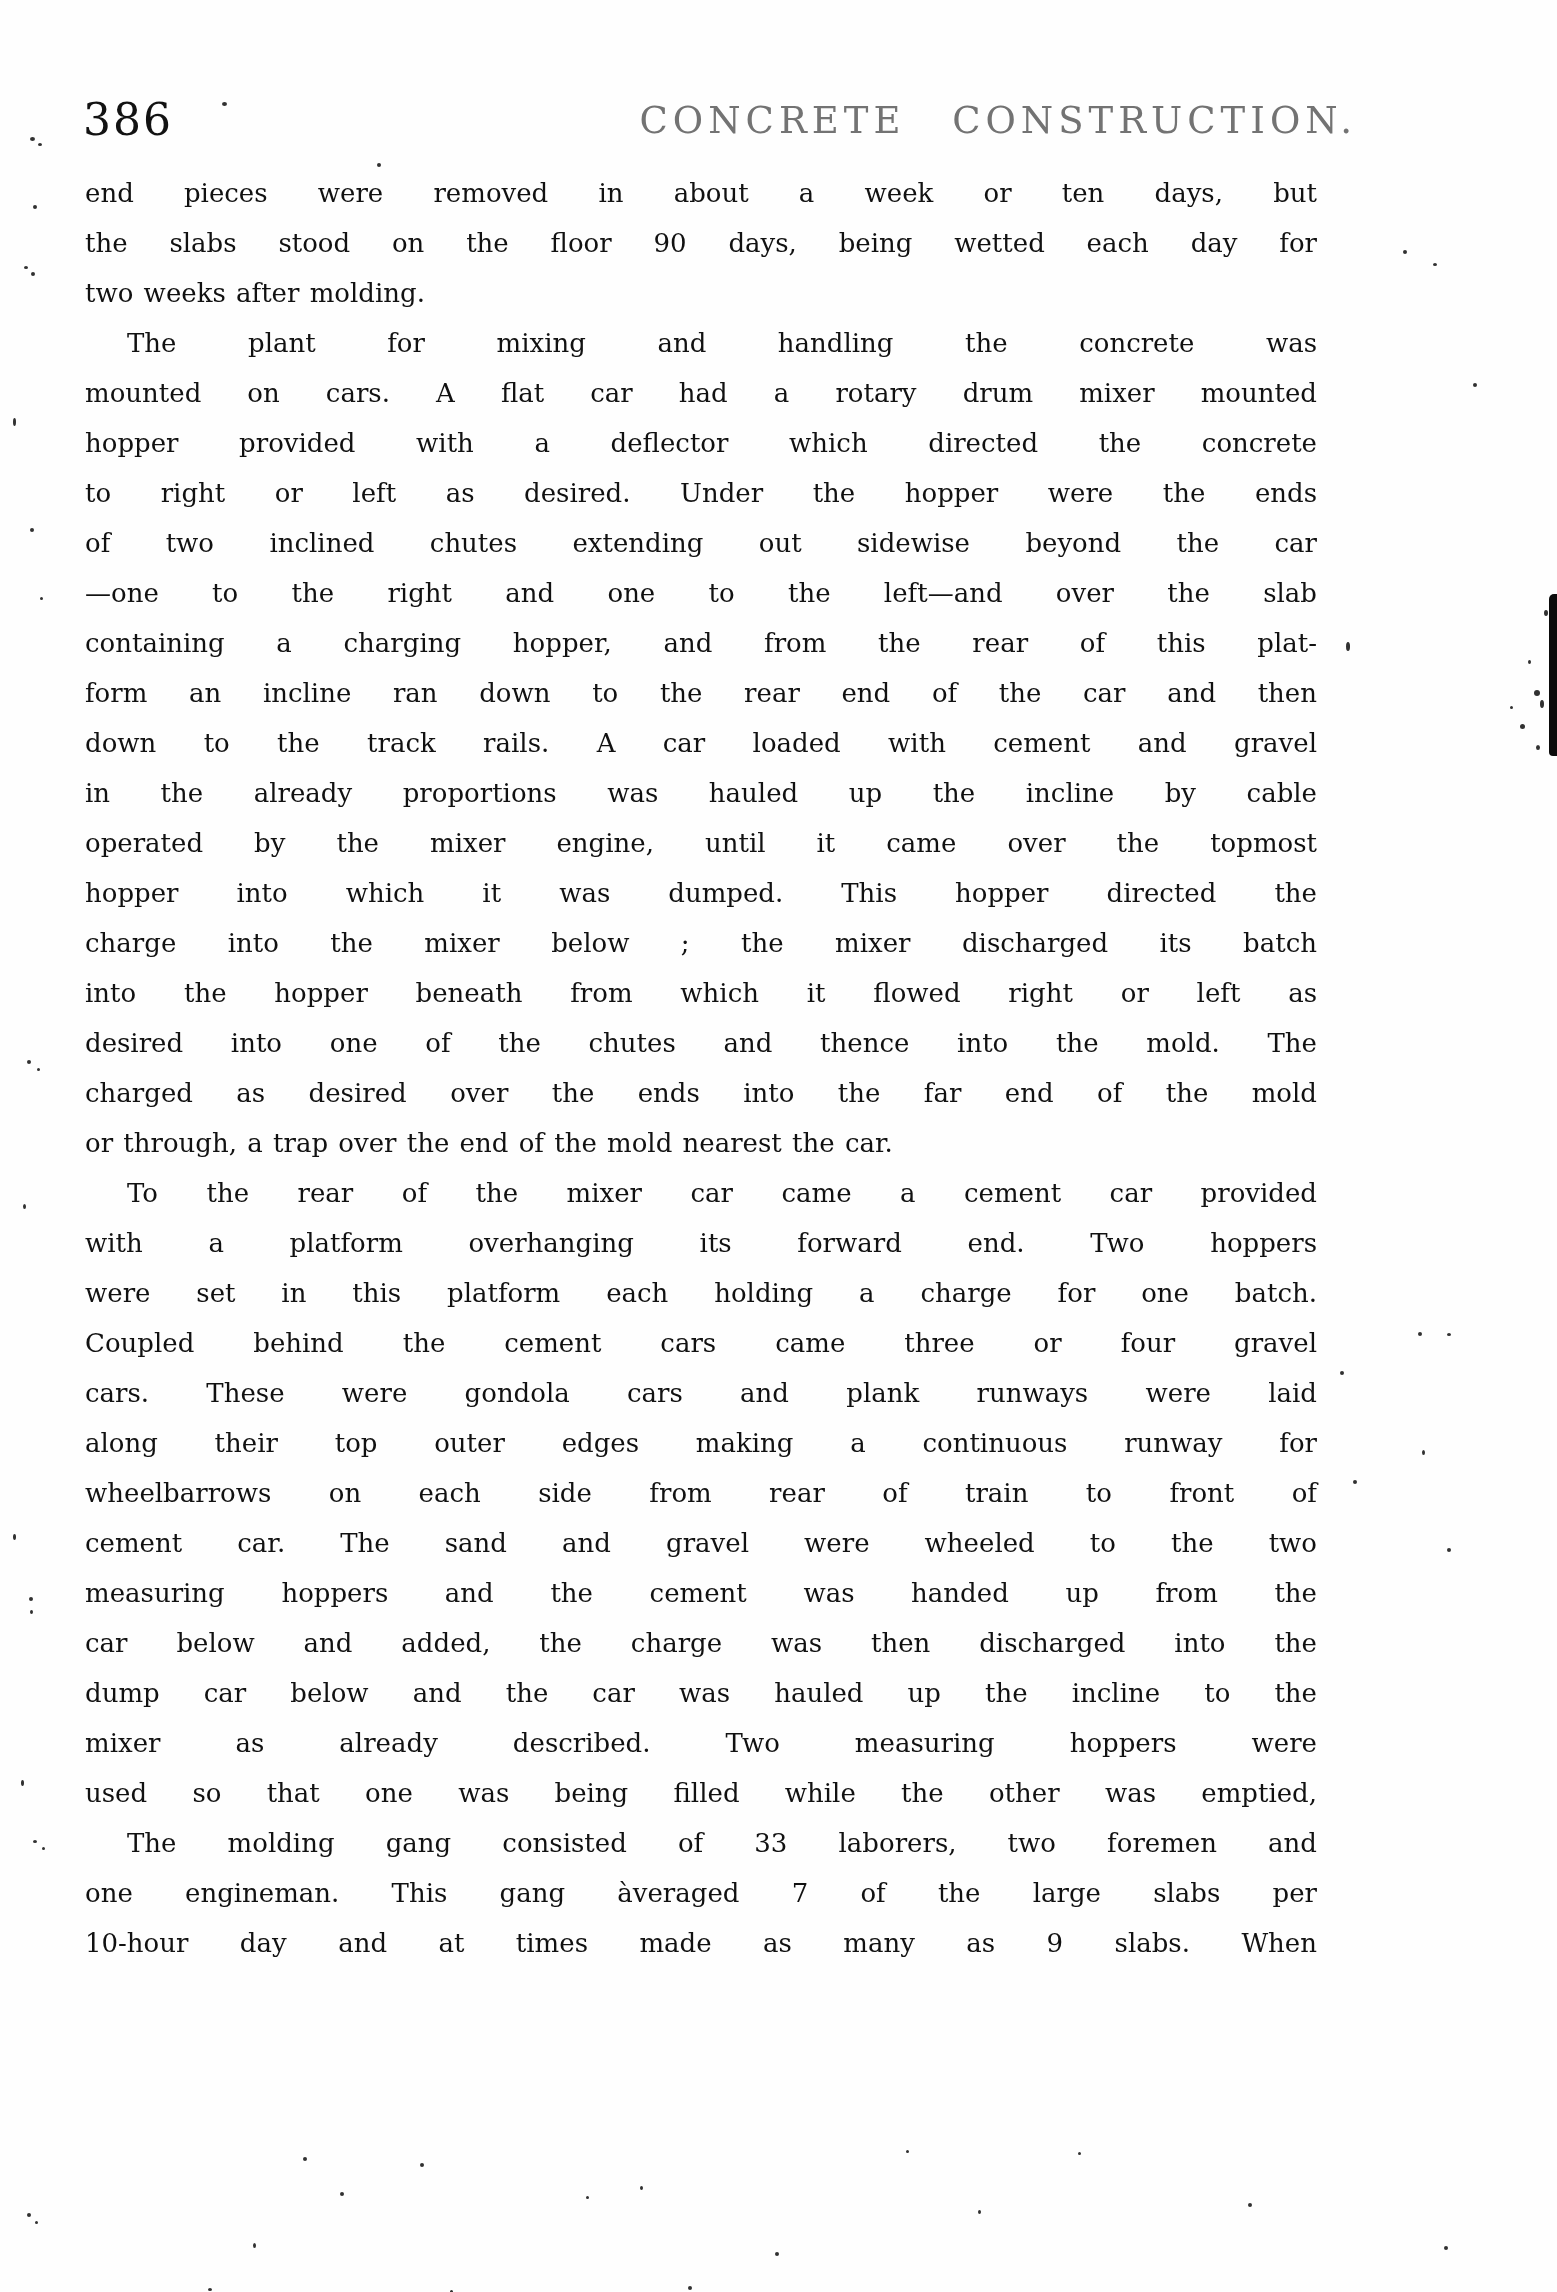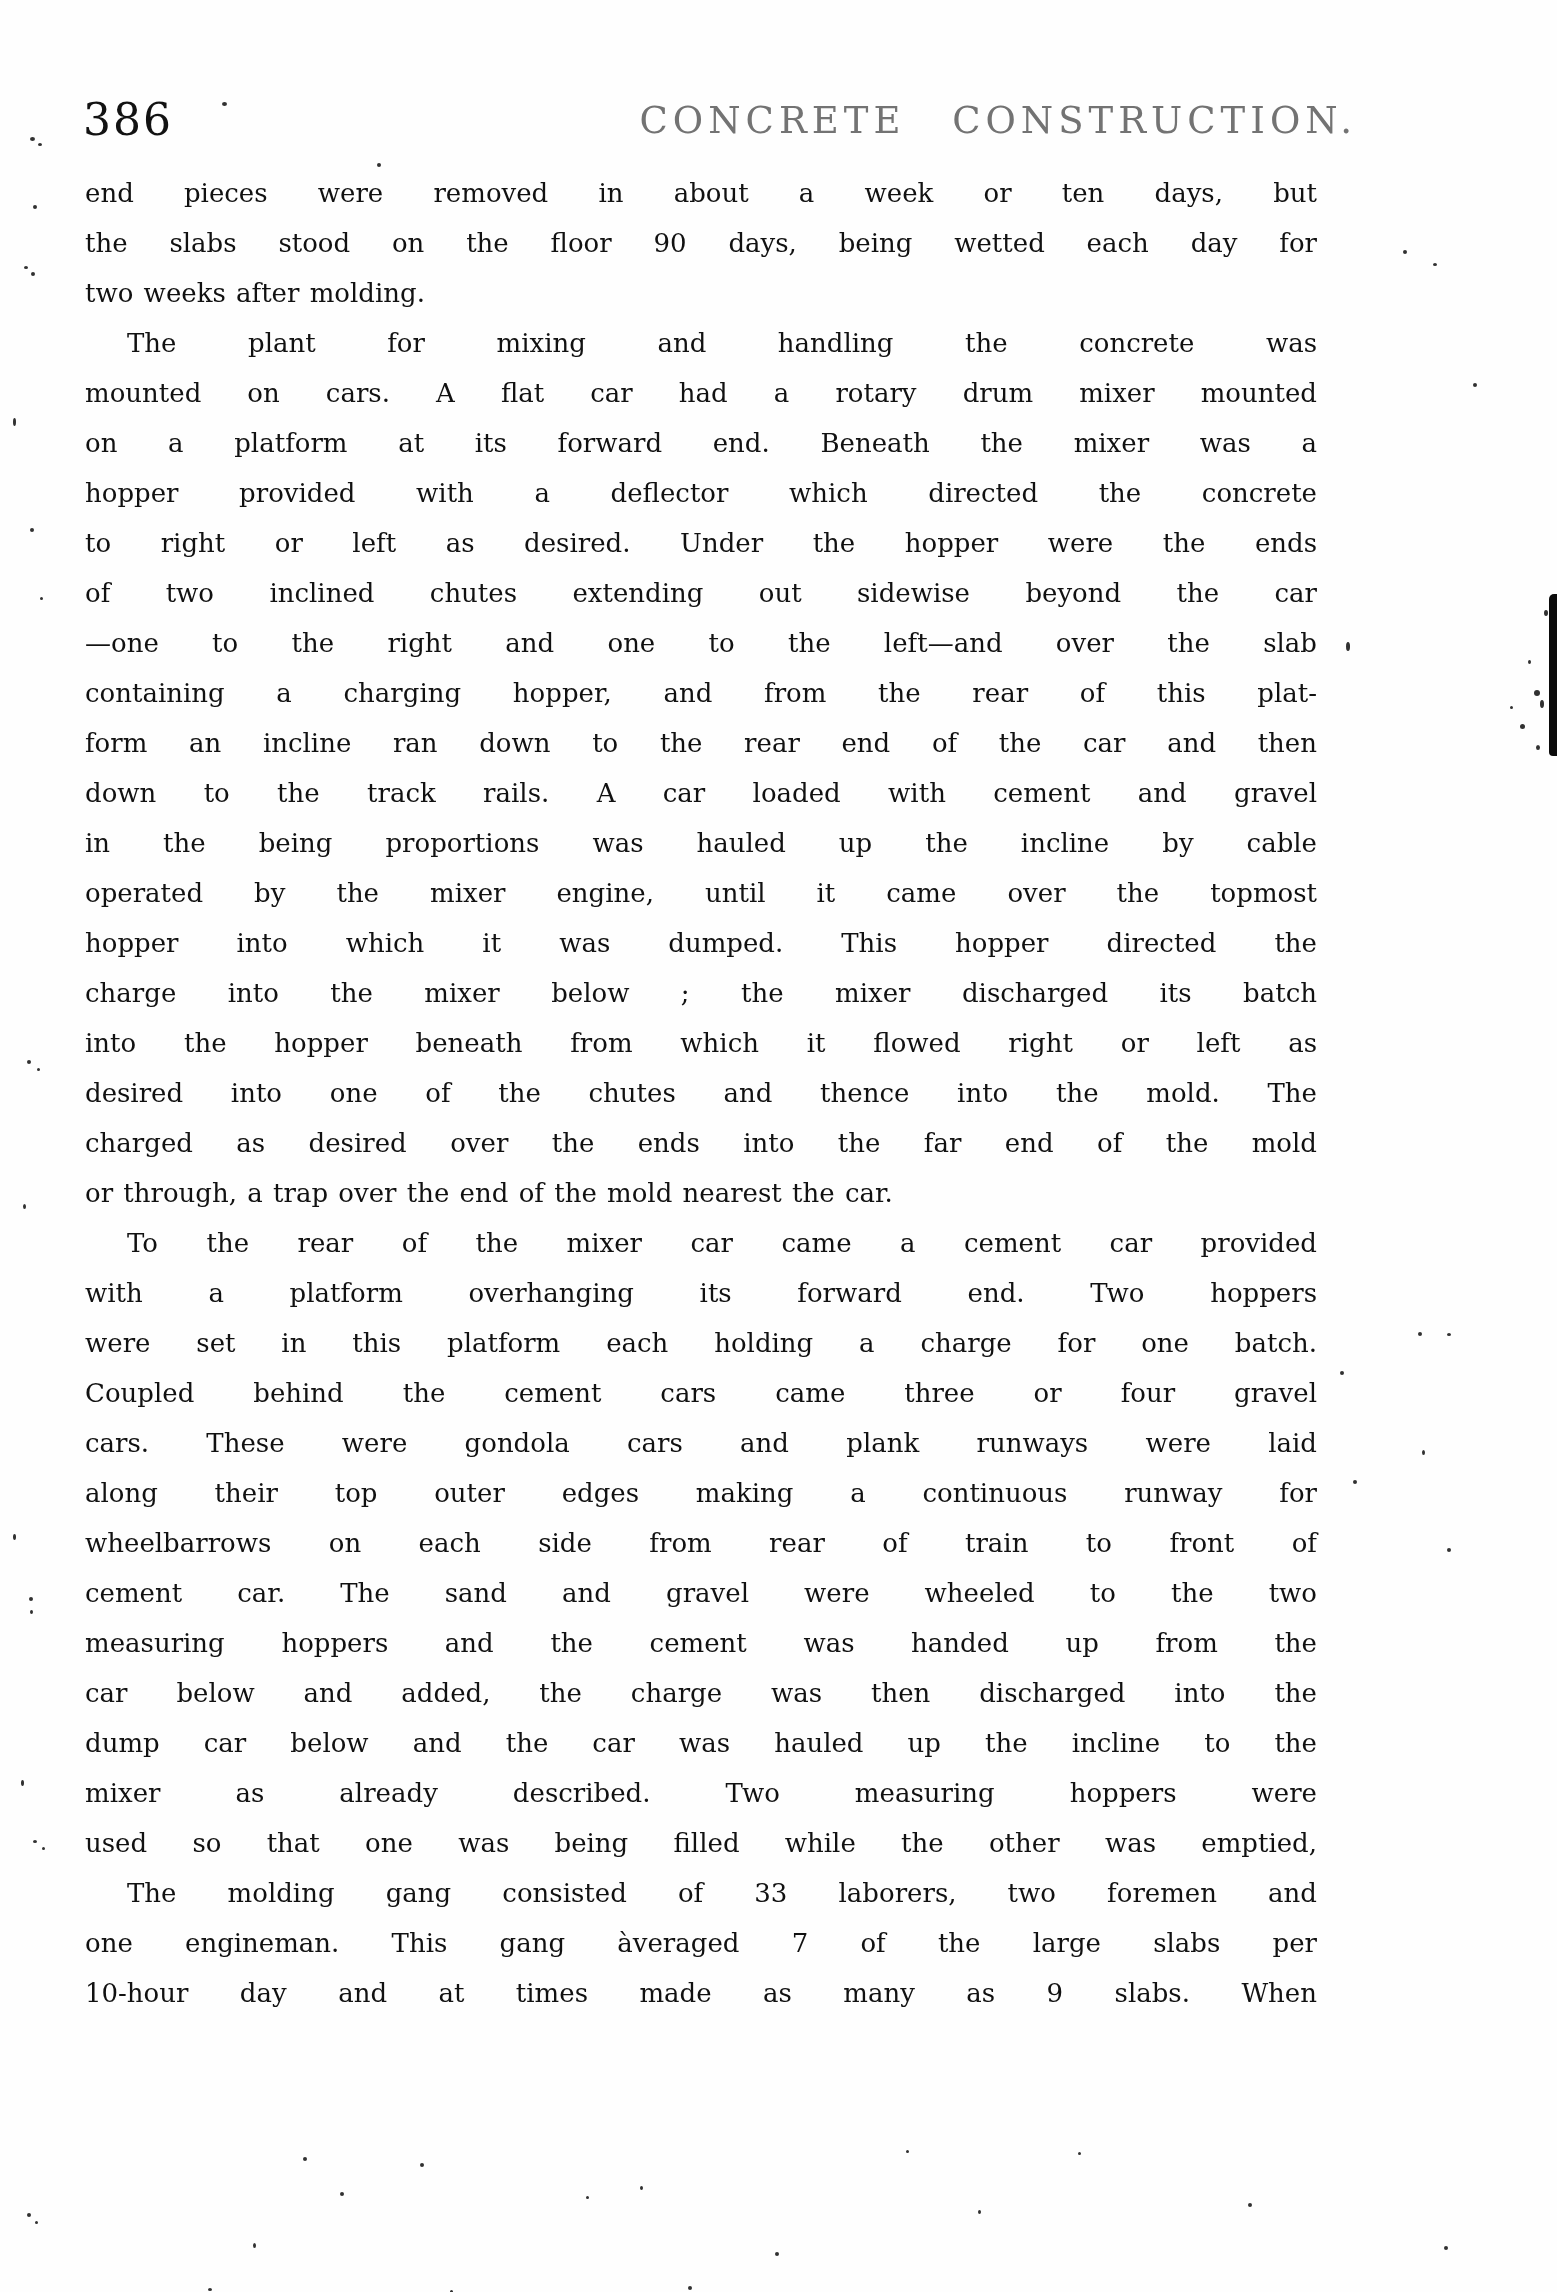--- a/index.html
+++ b/index.html
@@ -77,29 +77,28 @@
 
 <div class="page">
   <div class="pageno">386</div>
   <div class="running-header">CONCRETE CONSTRUCTION.</div>
   <div class="text-block">
       <div class="line">end pieces were removed in about a week or ten days, but</div>
       <div class="line">the slabs stood on the floor 90 days, being wetted each day for</div>
       <div class="line end">two weeks after molding.</div>
       <div class="line ind">The plant for mixing and handling the concrete was</div>
       <div class="line">mounted on cars. A flat car had a rotary drum mixer mounted</div>
-      <div class="line">on a platform at its forward end. Beneath the mixer was a</div>
       <div class="line">hopper provided with a deflector which directed the concrete</div>
       <div class="line">to right or left as desired. Under the hopper were the ends</div>
       <div class="line">of two inclined chutes extending out sidewise beyond the car</div>
       <div class="line">—one to the right and one to the left—and over the slab</div>
       <div class="line">containing a charging hopper, and from the rear of this plat-</div>
       <div class="line">form an incline ran down to the rear end of the car and then</div>
       <div class="line">down to the track rails. A car loaded with cement and gravel</div>
-      <div class="line">in the being proportions was hauled up the incline by cable</div>
+      <div class="line">in the already proportions was hauled up the incline by cable</div>
       <div class="line">operated by the mixer engine, until it came over the topmost</div>
       <div class="line">hopper into which it was dumped. This hopper directed the</div>
       <div class="line">charge into the mixer below ; the mixer discharged its batch</div>
       <div class="line">into the hopper beneath from which it flowed right or left as</div>
       <div class="line">desired into one of the chutes and thence into the mold. The</div>
       <div class="line">charged as desired over the ends into the far end of the mold</div>
       <div class="line end">or through, a trap over the end of the mold nearest the car.</div>
       <div class="line ind">To the rear of the mixer car came a cement car provided</div>
       <div class="line">with a platform overhanging its forward end. Two hoppers</div>
       <div class="line">were set in this platform each holding a charge for one batch.</div>

